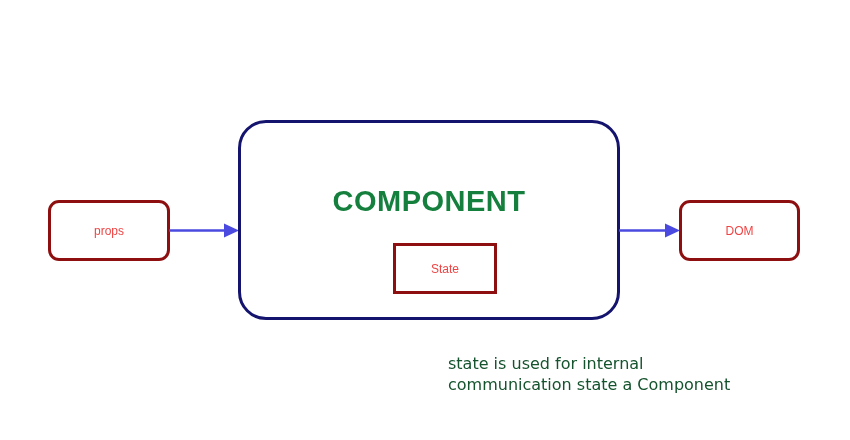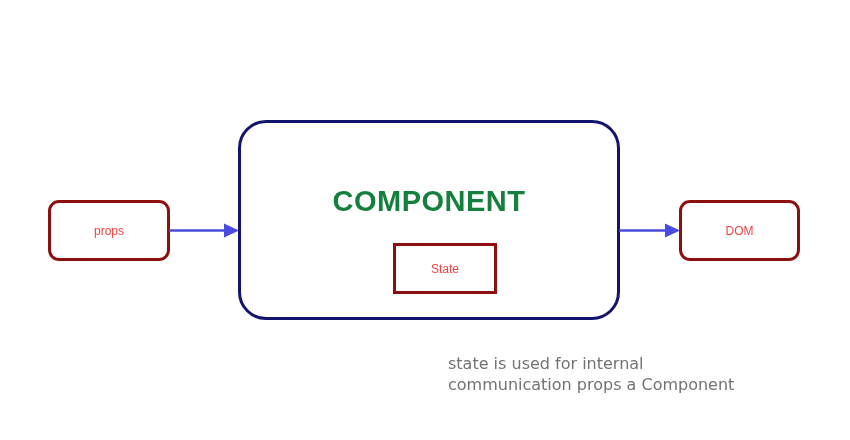--- a/index.html
+++ b/index.html
@@ -83,21 +83,21 @@
     left: 619px;
     top: 220px;
   }
   .caption {
     position: absolute;
     left: 448px;
     top: 353px;
     font-family: "DejaVu Sans", sans-serif;
     font-size: 16px;
     line-height: 21px;
-    color: #737373;
+    color: #14532d;
   }
 </style>
 </head>
 <body>
 
 <div class="canvas">
 
   <div class="small-box props-box">
     <span>props</span>
   </div>
@@ -118,16 +118,16 @@
     <line x1="0" y1="10.5" x2="48" y2="10.5" stroke="#4a4ae0" stroke-width="2.6"></line>
     <polygon points="46,3.5 61,10.5 46,17.5" fill="#4a4ae0"></polygon>
   </svg>
 
   <div class="small-box dom-box">
     <span>DOM</span>
   </div>
 
   <div class="caption">
     <div>state is used for internal</div>
-    <div>communication props a Component</div>
+    <div>communication state a Component</div>
   </div>
 
 </div>
 
 </body></html>

